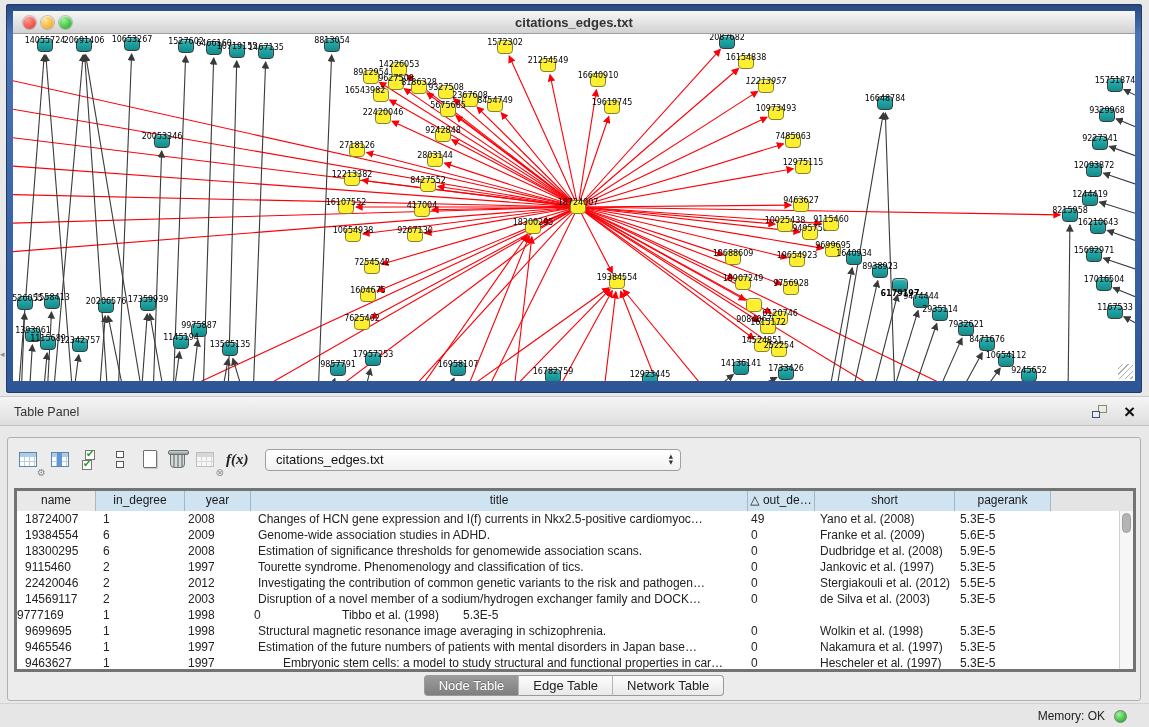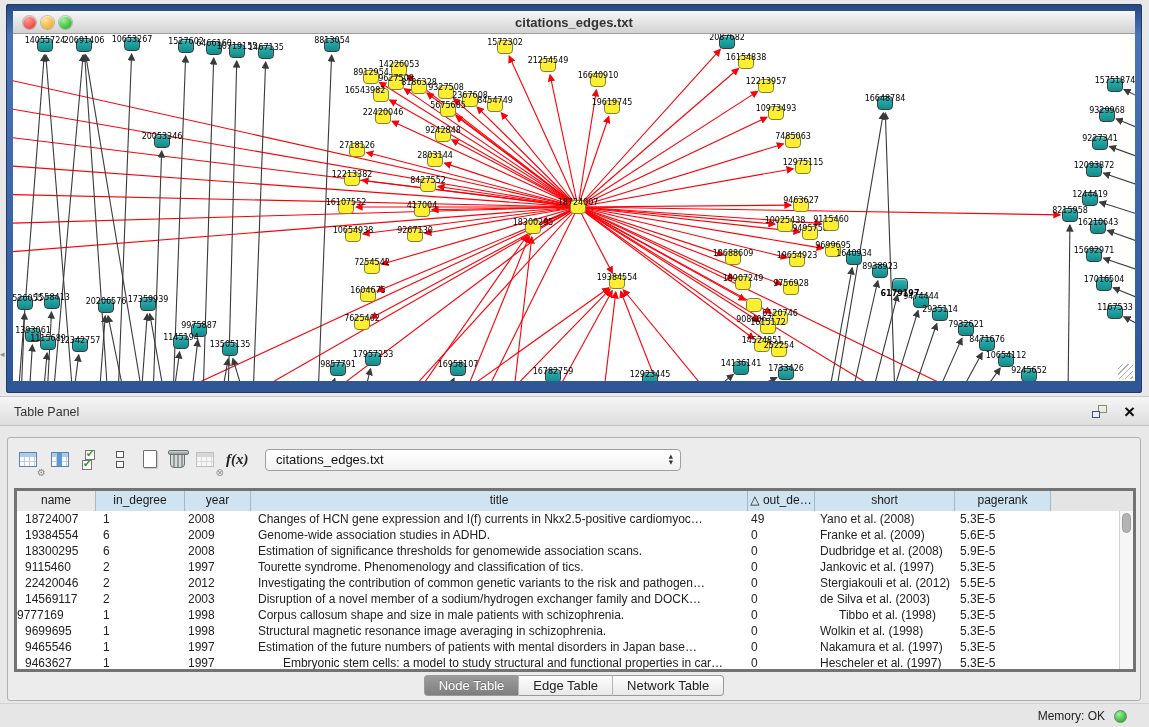--- a/index.html
+++ b/index.html
@@ -290,21 +290,21 @@
             <span class="nl" style="left: 492px; top: 9px;">1572302</span>
             <div class="nn y" style="left: 527px; top: 24px;"></div>
             <span class="nl" style="left: 535px; top: 27px;">21254549</span>
             <div class="nn y" style="left: 577px; top: 39px;"></div>
             <span class="nl" style="left: 585px; top: 42px;">16640910</span>
             <div class="nn y" style="left: 591px; top: 66px;"></div>
             <span class="nl" style="left: 599px; top: 69px;">19619745</span>
             <div class="nn y" style="left: 725px; top: 21px;"></div>
             <span class="nl" style="left: 733px; top: 24px;">16154838</span>
             <div class="nn y" style="left: 745px; top: 45px;"></div>
-            <span class="nl" style="left: 753px; top: 48px;">12213957</span>
+            <span class="nl" style="left: 753px; top: 48px; font-style: italic;">12213957</span>
             <div class="nn y" style="left: 755px; top: 72px;"></div>
             <span class="nl" style="left: 763px; top: 75px;">10973493</span>
             <div class="nn y" style="left: 772px; top: 100px;"></div>
             <span class="nl" style="left: 780px; top: 103px;">7485063</span>
             <div class="nn y" style="left: 782px; top: 126px;"></div>
             <span class="nl" style="left: 790px; top: 129px;">12975115</span>
             <div class="nn y" style="left: 780px; top: 164px;"></div>
             <span class="nl" style="left: 788px; top: 167px;">9463627</span>
             <div class="nn y" style="left: 764px; top: 184px;"></div>
             <span class="nl" style="left: 772px; top: 187px;">10025438</span>
@@ -550,21 +550,20 @@
             <span class="gcell" style="width: 66px; padding-left: 3px;">2003</span>
             <span class="gcell" style="width: 497px; padding-left: 7px;">Disruption of a novel member of a sodium/hydrogen exchanger family and DOCK…</span>
             <span class="gcell" style="width: 67px; padding-left: 3px;">0</span>
             <span class="gcell" style="width: 140px; padding-left: 5px;">de Silva et al. (2003)</span>
             <span class="gcell" style="width: 96px; padding-left: 5px;">5.3E-5</span>
           </div>
           <div class="grow">
             <span class="gcell" style="width: 79px; padding-left: 0;">9777169</span>
             <span class="gcell" style="width: 89px; padding-left: 7px;">1</span>
             <span class="gcell" style="width: 66px; padding-left: 3px;">1998</span>
-            <span class="gcell" style="width: 497px; padding-left: 7px;">Corpus callosum shape and size in male patients with schizophrenia.</span>
             <span class="gcell" style="width: 67px; padding-left: 3px;">0</span>
             <span class="gcell" style="width: 140px; padding-left: 5px; text-align: center;">Tibbo et al. (1998)</span>
             <span class="gcell" style="width: 96px; padding-left: 5px;">5.3E-5</span>
           </div>
           <div class="grow">
             <span class="gcell" style="width: 79px; padding-left: 8px;">9699695</span>
             <span class="gcell" style="width: 89px; padding-left: 7px;">1</span>
             <span class="gcell" style="width: 66px; padding-left: 3px;">1998</span>
             <span class="gcell" style="width: 497px; padding-left: 7px;">Structural magnetic resonance image averaging in schizophrenia.</span>
             <span class="gcell" style="width: 67px; padding-left: 3px;">0</span>

